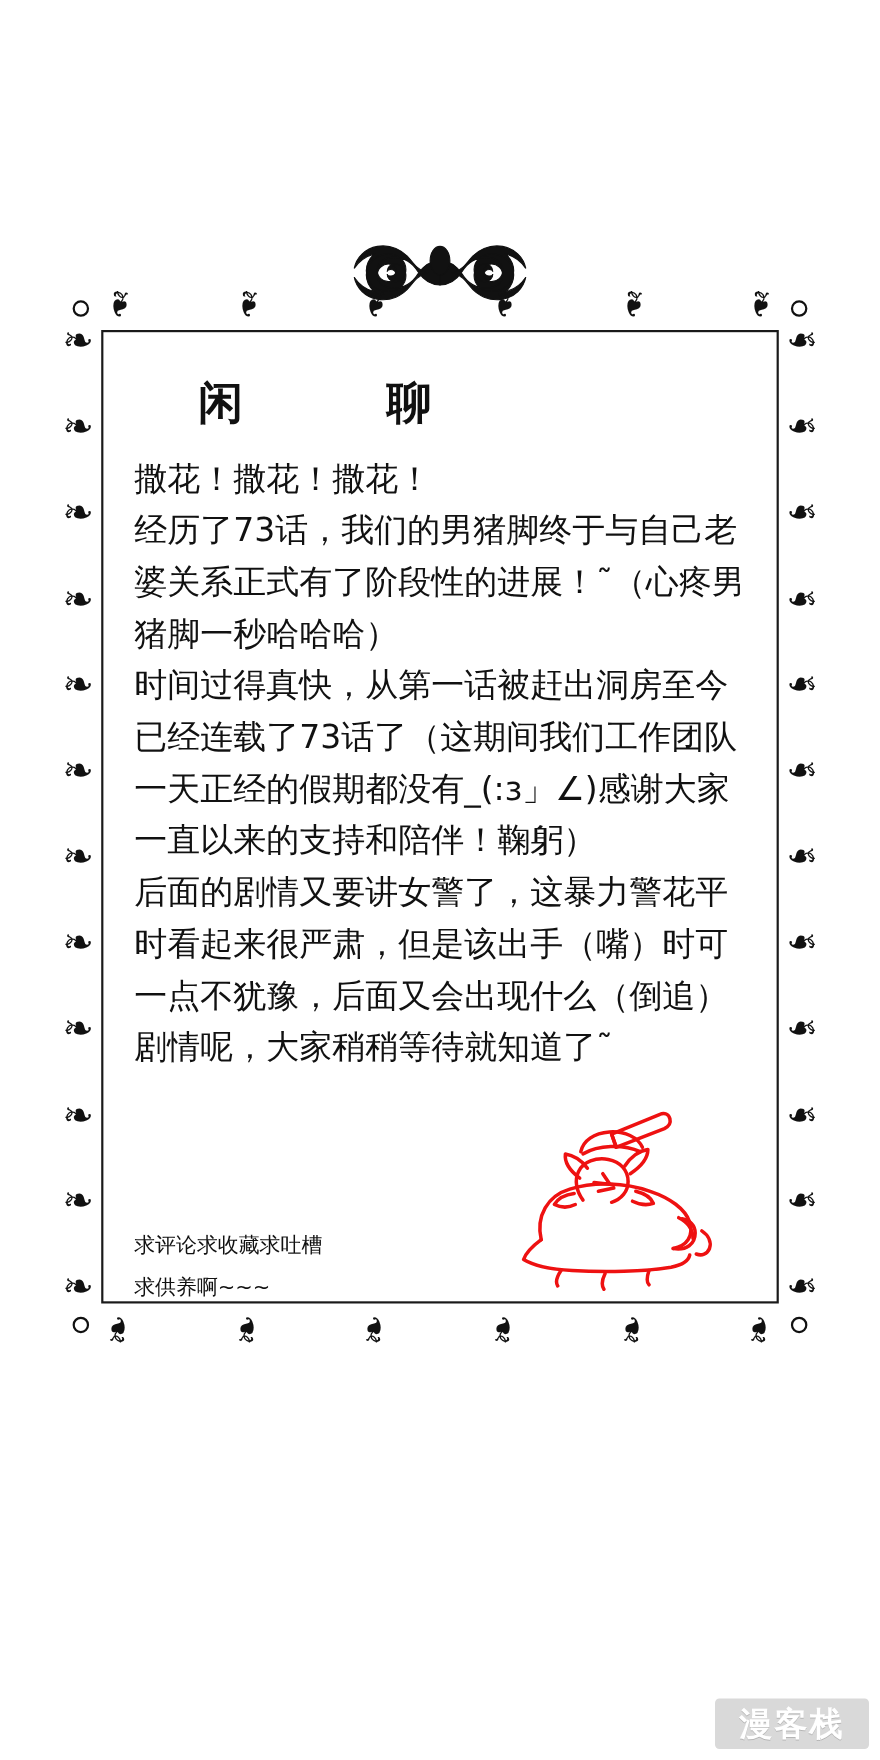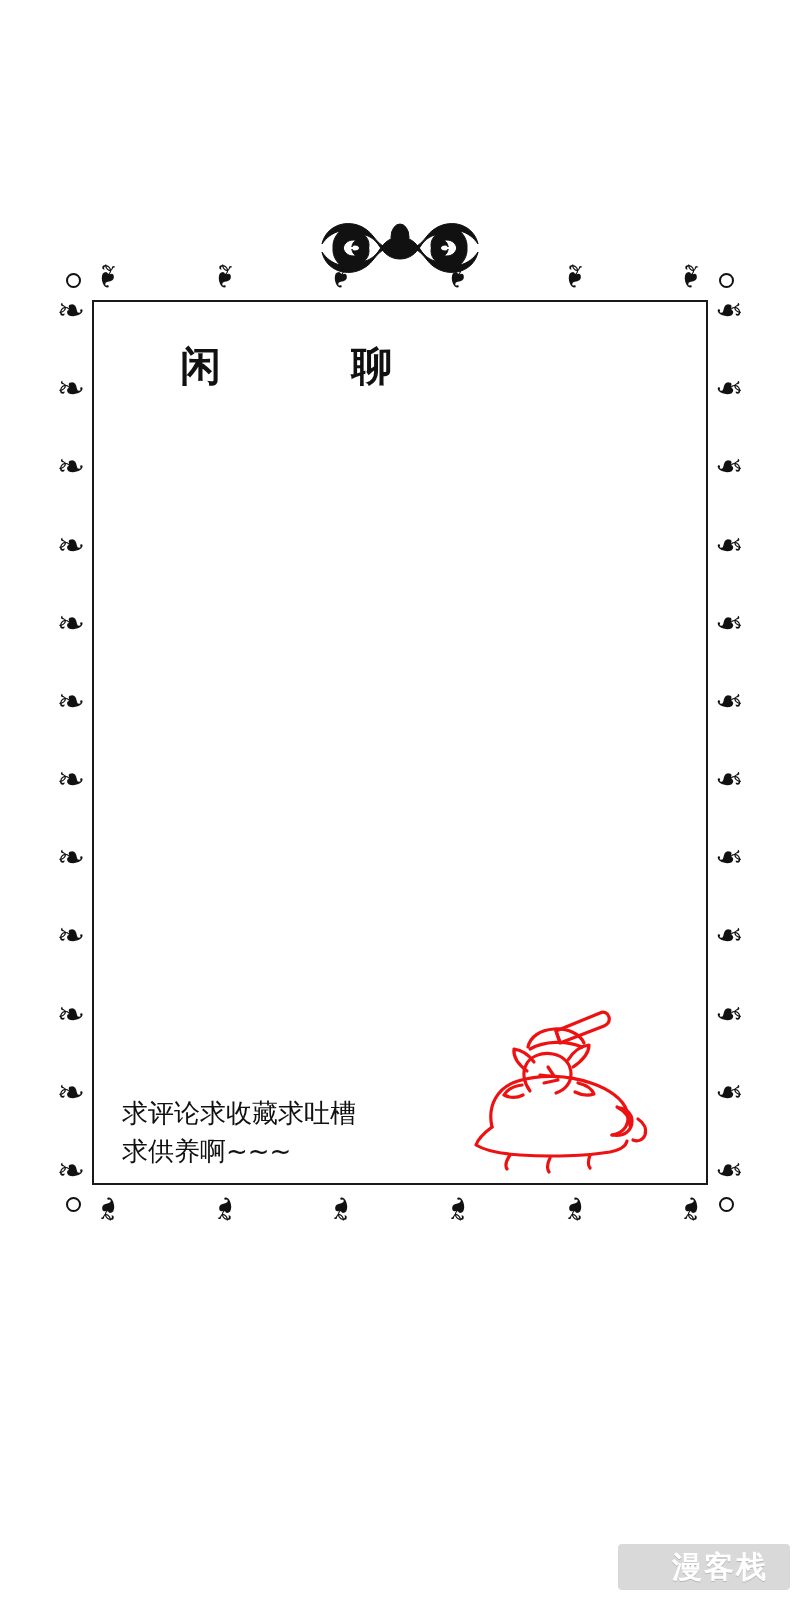--- a/index.html
+++ b/index.html
@@ -122,22 +122,22 @@
     font-family: "DejaVu Sans", sans-serif;
     white-space: pre-wrap;
     word-break: break-all;
     position: relative;
     z-index: 2;
   }
 
   .footer-text {
     position: absolute;
     left: 0;
-    top: 777px;
-    font-size: 26px;
+    top: 796px;
+    font-size: 19px;
     line-height: 38px;
     color: #111;
     font-family: "DejaVu Sans", sans-serif;
     white-space: pre-wrap;
     z-index: 2;
   }
 
   
   .doodle {
     position: absolute;
@@ -160,21 +160,20 @@
     border-radius: 4px;
     display: flex;
     align-items: center;
     justify-content: center;
     color: #ffffff;
     font-size: 30px;
     font-weight: bold;
     letter-spacing: 2px;
     font-family: "DejaVu Sans", sans-serif;
     text-shadow: 0 1px 0 #b5b5b5;
-    padding-left: 32px;
   }
 </style>
 </head>
 <body>
 
 <div class="frame">
 
   <div class="flourish">
     <svg viewBox="0 0 260 74" width="260" height="74" xmlns="http://www.w3.org/2000/svg">
       <g fill="#111" stroke="#111">
@@ -235,20 +234,24 @@
     <span class="curl">❧</span>
     <span class="curl">❧</span>
     <span class="curl">❧</span>
     <span class="curl">❧</span>
     <span class="curl">❧</span>
     <span class="curl">❧</span>
   </div>
 
   <div class="content">
     <div class="title">闲        聊</div>
+    <div class="body-text">撒花！撒花！撒花！
+经历了73话，我们的男猪脚终于与自己老婆关系正式有了阶段性的进展！˜（心疼男猪脚一秒哈哈哈）
+时间过得真快，从第一话被赶出洞房至今已经连载了73话了（这期间我们工作团队一天正经的假期都没有_(:з」∠)感谢大家一直以来的支持和陪伴！鞠躬）
+后面的剧情又要讲女警了，这暴力警花平时看起来很严肃，但是该出手（嘴）时可一点不犹豫，后面又会出现什么（倒追）剧情呢，大家稍稍等待就知道了˜</div>
 
     <div class="doodle">
       <svg viewBox="0 0 260 180" width="260" height="180" xmlns="http://www.w3.org/2000/svg">
         <g fill="none" stroke="#ee1111" stroke-width="3.2" stroke-linecap="round" stroke-linejoin="round">
 
           <path d="M60 120c-5-22 6-40 26-46 22-7 50-6 73 2 18 6 32 16 36 28 4 13-3 22-15 24"></path>
           <path d="M180 128c12 2 20-4 20-14 0-7-5-12-12-13"></path>
 
           <path d="M185 100c8 4 13 11 13 19"></path>
 

